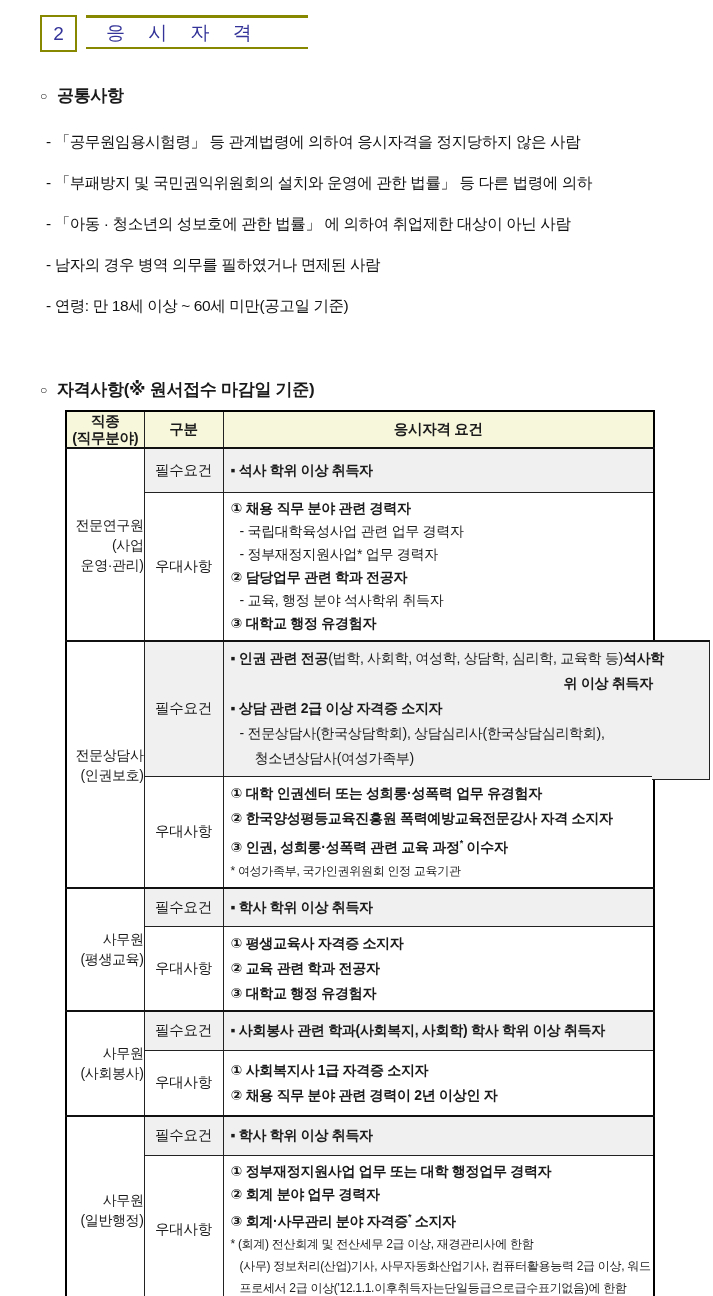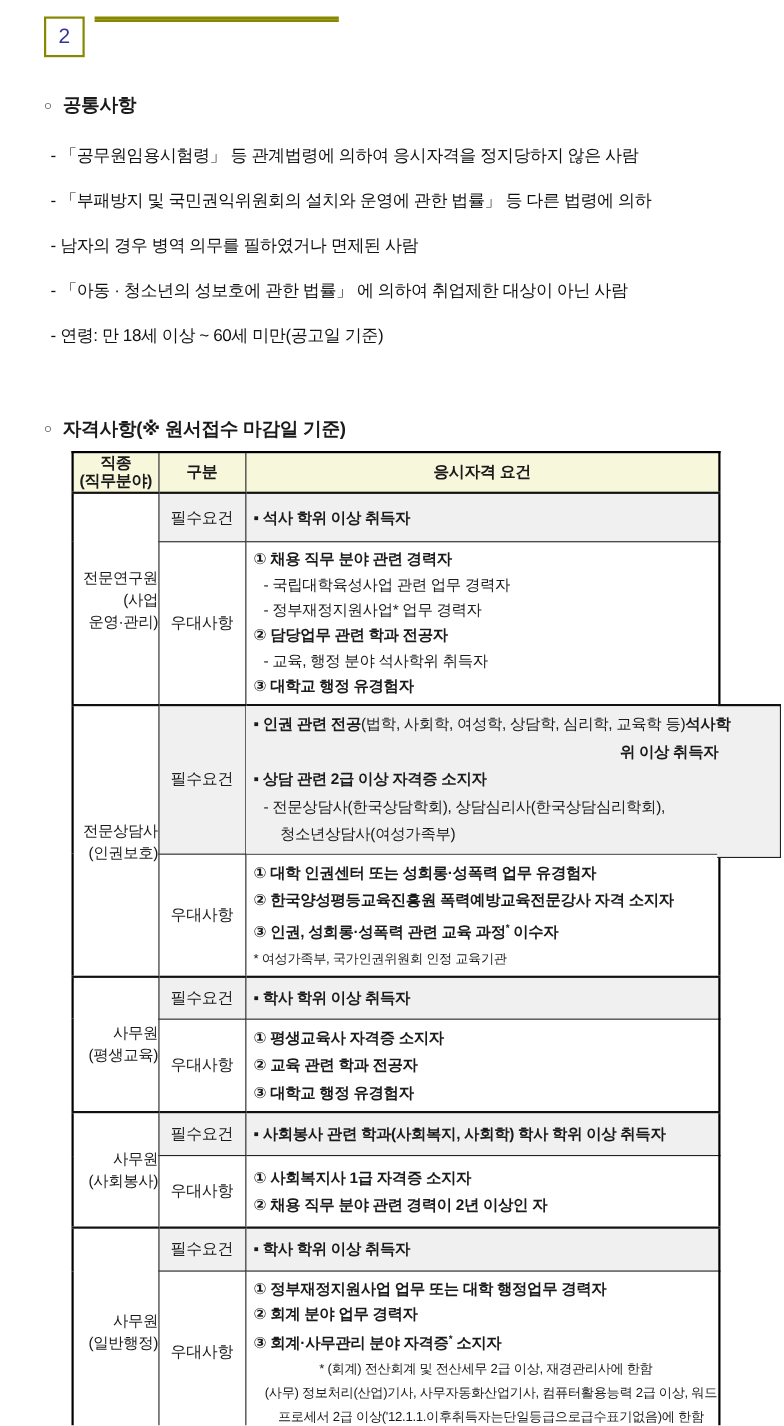--- a/index.html
+++ b/index.html
@@ -58,55 +58,56 @@
   .ind2{padding-left:16px;text-align:right;}
   .ind3{padding-left:24px;}
 
   
   tr.h-s1r{height:44px;} tr.h-s1p{height:149px;}
   tr.h-s2r{height:135px;} tr.h-s2p{height:102px;}
   tr.h-s3r{height:38px;} tr.h-s3p{height:82px;}
   tr.h-s4r{height:40px;} tr.h-s4p{height:65px;}
   tr.h-s5r{height:40px;} tr.h-s5p{height:146px;}
   tr.h-s1p .ln,tr.h-s5p .ln{line-height:23px;}
-  tr.h-s5p .ln.note{line-height:22px;text-align:center;}
+  tr.h-s5p .ln.note{line-height:22px;}
 
   
   tr.h-s2r td.content{position:relative;}
   tr.h-s2r td.content::after{content:"";position:absolute;top:-2px;right:-57px;width:57px;
       height:calc(100% + 3px);background:#F0F0F0;border-top:2px solid #111;
       border-bottom:1px solid #222;border-right:1px solid #222;z-index:0;}
 </style>
 </head>
 <body>
 
 <div class="page">
 
   <div class="title-block">
     <div class="num-box">
       <span>2</span>
     </div>
     <div class="title-rule-wrap">
       <div class="rule top"></div>
+      <div class="title-text">응 시 자 격</div>
       <div class="rule bottom"></div>
     </div>
   </div>
 
   <div class="sec-head common">
     <span class="marker">○</span>
     <span>공통사항</span>
   </div>
 
   <div class="common-list">
     <div class="item">- 「공무원임용시험령」 등 관계법령에 의하여 응시자격을 정지당하지 않은 사람</div>
     <div class="item">
       <div>- 「부패방지 및 국민권익위원회의 설치와 운영에 관한 법률」 등 다른 법령에 의하</div>
     </div>
+    <div class="item">- 「아동 · 청소년의 성보호에 관한 법률」 에 의하여 취업제한 대상이 아닌 사람</div>
     <div class="item">- 남자의 경우 병역 의무를 필하였거나 면제된 사람</div>
-    <div class="item">- 「아동 · 청소년의 성보호에 관한 법률」 에 의하여 취업제한 대상이 아닌 사람</div>
     <div class="item">- 연령: 만 18세 이상 ~ 60세 미만(공고일 기준)</div>
   </div>
 
   <div class="sec-head qual">
     <span class="marker">○</span>
     <span>자격사항(※ 원서접수 마감일 기준)</span>
   </div>
 
   <table class="qual-table">
     <colgroup>

